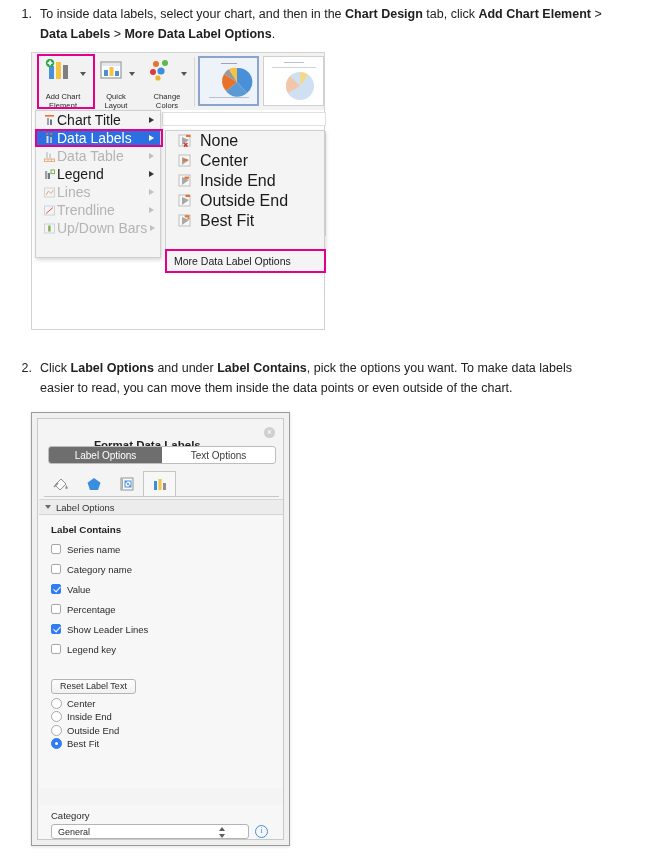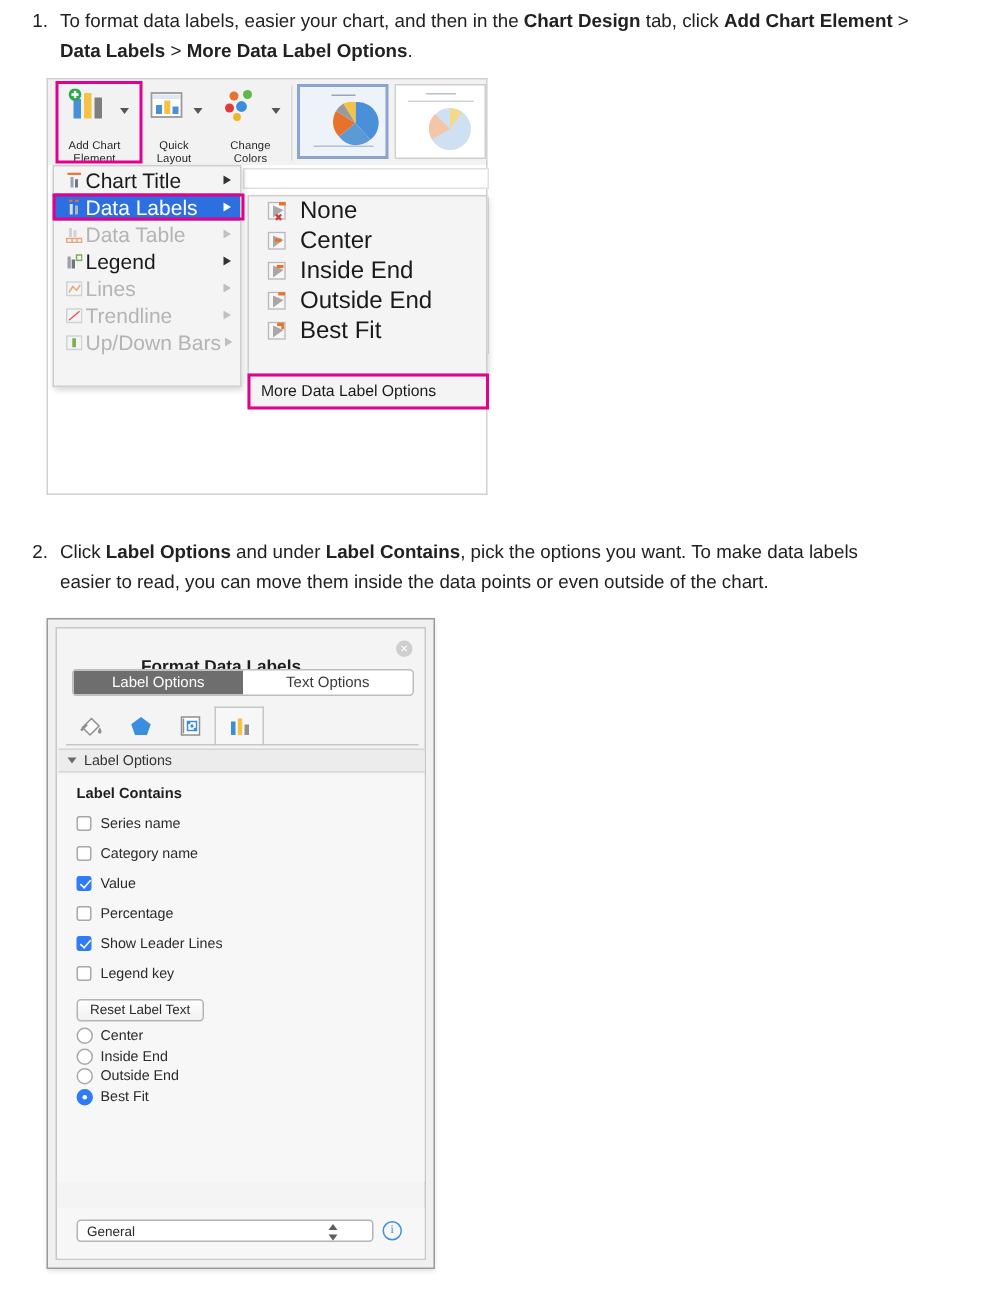--- a/index.html
+++ b/index.html
@@ -125,21 +125,21 @@
   .stepper i.up{border-bottom:4px solid #5d5d5d;}
   .stepper i.dn{border-top:4px solid #5d5d5d;}
   .infoi{width:11px;height:11px;border-radius:50%;border:1px solid #3f8fe0;color:#3f8fe0;font-size:8px;line-height:10px;text-align:center;font-family:"Liberation Serif",serif;}
 </style>
 </head>
 <body>
 
 <div class="step" id="step1">
   <div class="step-num">1.</div>
   <div class="step-body">
-    <span>To format data labels, easier your chart, and then in the </span><b>Chart Design</b><span> tab, click </span><b>Add Chart Element</b><span> &gt; </span><b>Data Labels</b><span> &gt; </span><b>More Data Label Options</b><span>.</span>
+    <span>To inside data labels, select your chart, and then in the </span><b>Chart Design</b><span> tab, click </span><b>Add Chart Element</b><span> &gt; </span><b>Data Labels</b><span> &gt; </span><b>More Data Label Options</b><span>.</span>
   </div>
 </div>
 
 <div class="shot1">
 
   <div class="canvas-bg">
     <div class="ghost" style="left:130px;top:3px;width:164px;height:14px;"></div>
     <div class="ghost" style="left:200px;top:22px;width:94px;height:105px;"></div>
   </div>
 
@@ -467,21 +467,21 @@
           <div class="cb-row">
             <span class="cb on"></span>
             <span>Show Leader Lines</span>
           </div>
           <div class="cb-row">
             <span class="cb"></span>
             <span>Legend key</span>
           </div>
 
 
-          <div style="margin-top:4px;">
+          <div style="margin-top:16px;">
             <span class="btn">Reset Label Text</span>
           </div>
 
 
           <div style="margin-top:3px;">
             <div class="rb-row">
               <span class="rb"></span>
               <span>Center</span>
             </div>
             <div class="rb-row">
@@ -497,20 +497,21 @@
               <span>Best Fit</span>
             </div>
           </div>
         </div>
       </div>
     </div>
 
 
     <div class="body-white" style="top:386px;height:35px;">
       <div style="padding:5px 0 0 12px;">
+        <div style="font-size:9.5px;color:#2a2a2a;">Category</div>
         <div style="display:flex;align-items:center;margin-top:3px;">
           <span style="position:relative;width:198px;height:15px;border:1px solid #b4b4b4;border-radius:3px;background:#fff;display:inline-flex;align-items:center;padding-left:6px;font-size:9px;color:#2a2a2a;box-sizing:border-box;">
             <span>General</span>
             <span class="stepper">
                 <i class="up"></i>
                 <i class="dn"></i>
               </span>
           </span>
           <span class="infoi" style="margin-left:6px;">i</span>
         </div>

